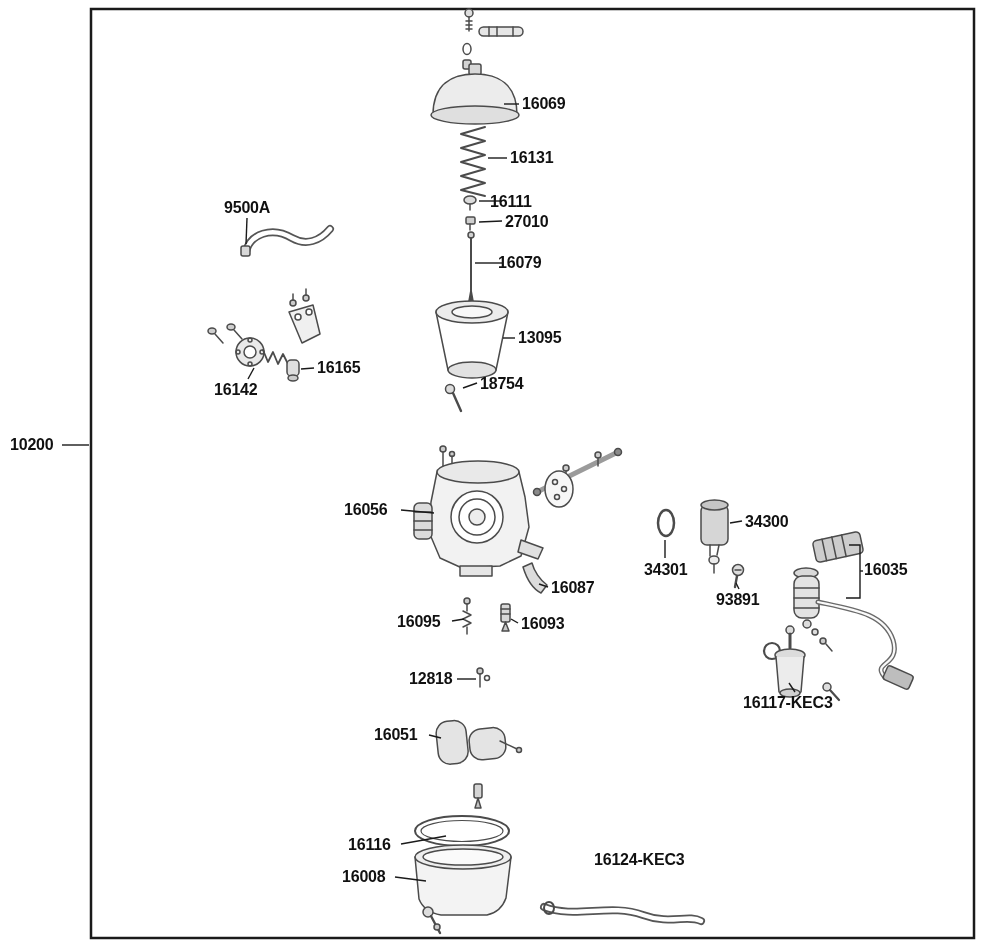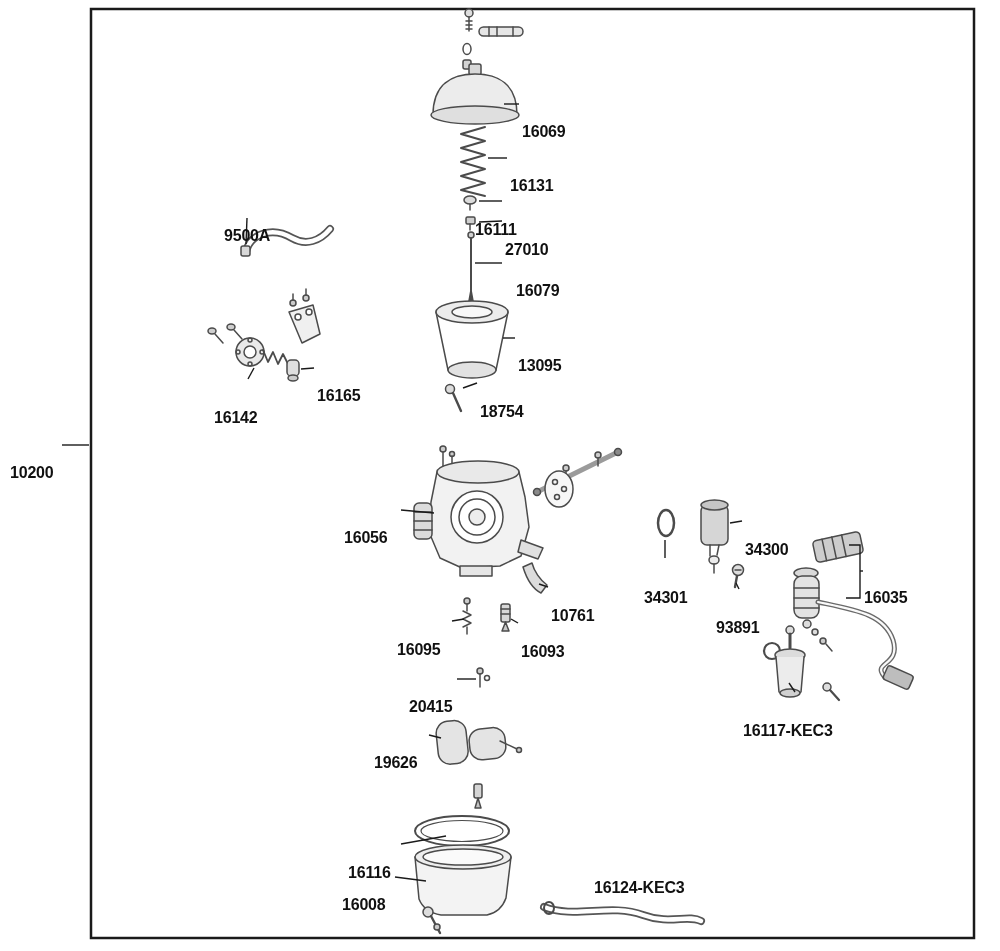--- a/index.html
+++ b/index.html
@@ -24,21 +24,20 @@
     height: 951px;
   }
   .part-label {
     position: absolute;
     font-weight: 700;
     font-size: 16px;
     line-height: 18px;
     color: #111111;
     white-space: nowrap;
     letter-spacing: -0.2px;
-    margin-top: 28px;
   }
 </style>
 </head>
 <body>
 
 <div class="stage">
 
   <svg class="artwork" viewBox="0 0 1000 951">
 
     <rect x="91" y="9" width="883" height="929" fill="#ffffff" stroke="#1a1a1a" stroke-width="2.5"></rect>
@@ -304,37 +303,37 @@
       <line x1="457" y1="679" x2="476" y2="679"></line>
       <line x1="795" y1="692" x2="789" y2="683"></line>
       <line x1="429" y1="735" x2="441" y2="738"></line>
       <line x1="401" y1="844" x2="446" y2="836"></line>
       <line x1="395" y1="877" x2="426" y2="881"></line>
     </g>
   </svg>
 
   <div class="part-label" style="left:522px; top:95px">16069</div>
   <div class="part-label" style="left:510px; top:149px">16131</div>
-  <div class="part-label" style="left:475px; top:193px">16111</div>
+  <div class="part-label" style="left:490px; top:193px">16111</div>
   <div class="part-label" style="left:505px; top:213px">27010</div>
-  <div class="part-label" style="left:516px; top:254px">16079</div>
+  <div class="part-label" style="left:498px; top:254px">16079</div>
   <div class="part-label" style="left:518px; top:329px">13095</div>
   <div class="part-label" style="left:480px; top:375px">18754</div>
   <div class="part-label" style="left:224px; top:199px">9500A</div>
   <div class="part-label" style="left:317px; top:359px">16165</div>
   <div class="part-label" style="left:214px; top:381px">16142</div>
   <div class="part-label" style="left:10px;  top:436px">10200</div>
   <div class="part-label" style="left:344px; top:501px">16056</div>
-  <div class="part-label" style="left:551px; top:579px">10761</div>
+  <div class="part-label" style="left:551px; top:579px">16087</div>
   <div class="part-label" style="left:397px; top:613px">16095</div>
   <div class="part-label" style="left:521px; top:615px">16093</div>
   <div class="part-label" style="left:644px; top:561px">34301</div>
   <div class="part-label" style="left:745px; top:513px">34300</div>
   <div class="part-label" style="left:716px; top:591px">93891</div>
   <div class="part-label" style="left:864px; top:561px">16035</div>
-  <div class="part-label" style="left:409px; top:670px">20415</div>
+  <div class="part-label" style="left:409px; top:670px">12818</div>
   <div class="part-label" style="left:743px; top:694px">16117-KEC3</div>
-  <div class="part-label" style="left:374px; top:726px">19626</div>
+  <div class="part-label" style="left:374px; top:726px">16051</div>
   <div class="part-label" style="left:348px; top:836px">16116</div>
   <div class="part-label" style="left:342px; top:868px">16008</div>
   <div class="part-label" style="left:594px; top:851px">16124-KEC3</div>
 
 </div>
 
 </body></html>

